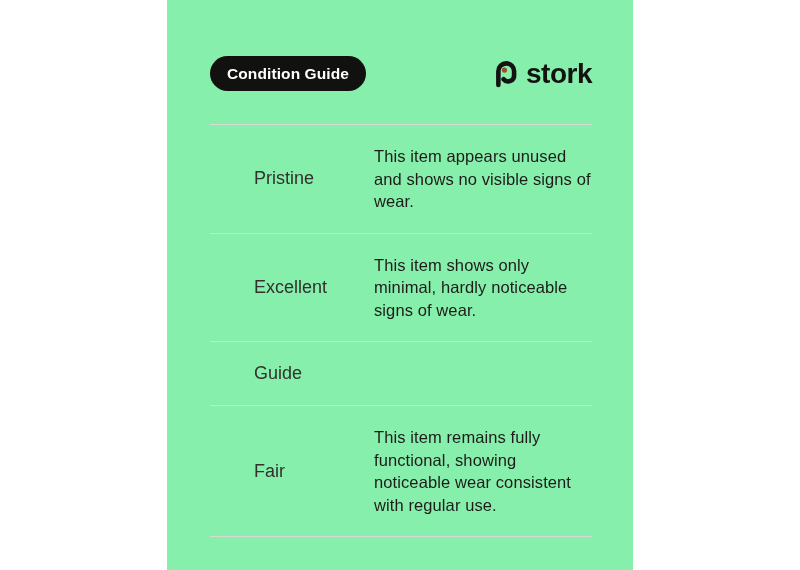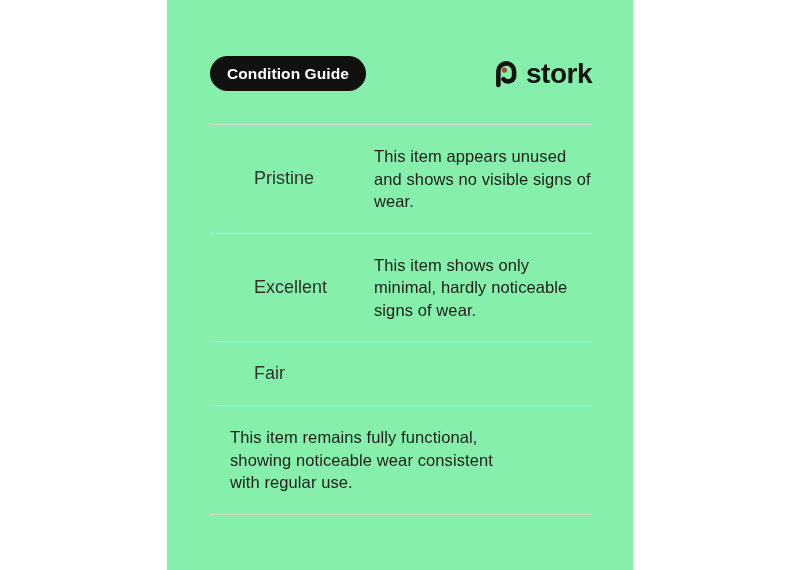--- a/index.html
+++ b/index.html
@@ -112,22 +112,23 @@
         <div class="row-label">Pristine</div>
         <div class="row-desc">This item appears unused and shows no visible signs of wear.</div>
       </div>
 
       <div class="row">
         <div class="row-label">Excellent</div>
         <div class="row-desc">This item shows only minimal, hardly noticeable signs of wear.</div>
       </div>
 
       <div class="row">
-        <div class="row-label">Fair</div>
+        <div class="row-label">Guide</div>
       </div>
 
       <div class="row">
+        <div class="row-label">Fair</div>
         <div class="row-desc">This item remains fully functional, showing noticeable wear consistent with regular use.</div>
       </div>
 
     </div>
   </div>
 </div>
 
 </body></html>

